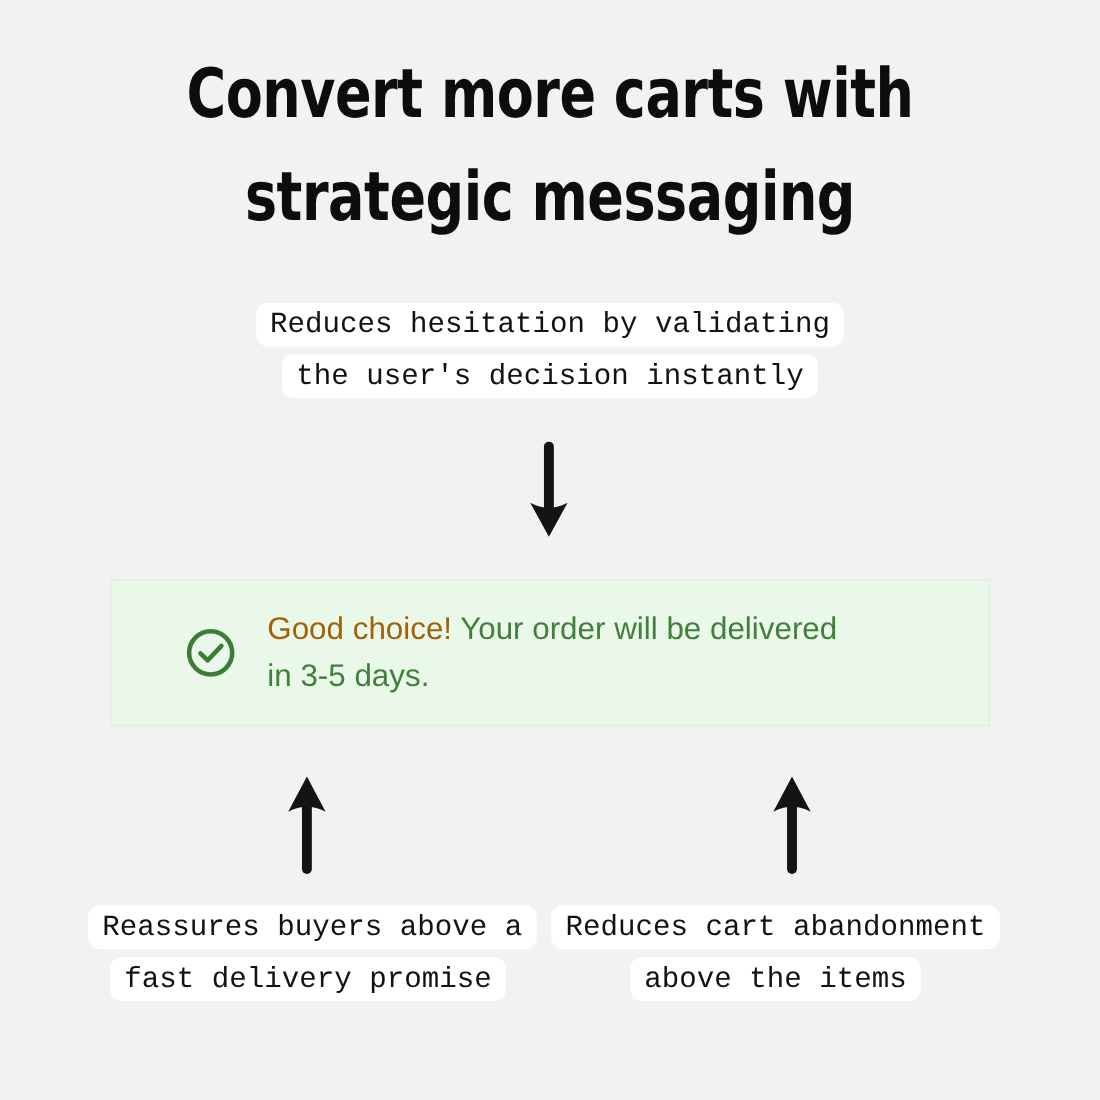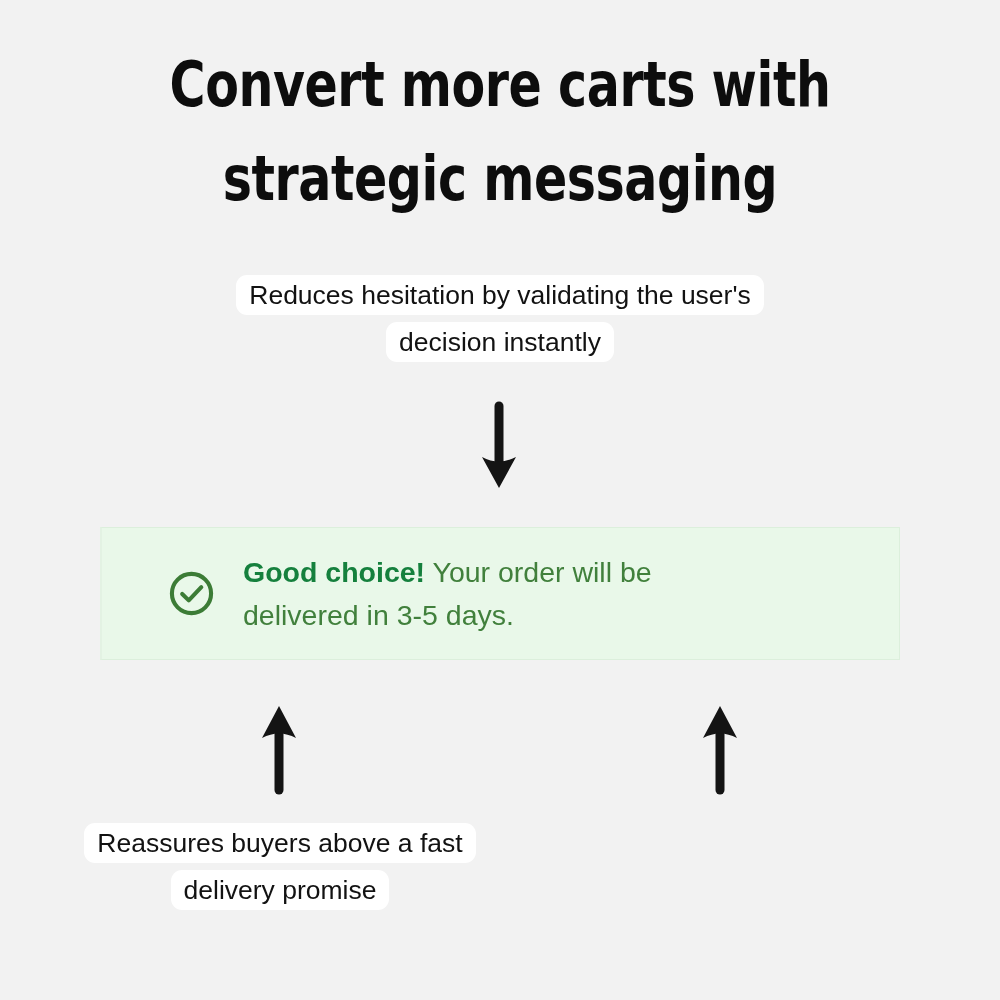--- a/index.html
+++ b/index.html
@@ -37,21 +37,21 @@
     color: #0d0d0d;
     transform: scaleX(0.88);
     transform-origin: 50% 0;
     white-space: pre-line;
   }
 
   
   .callout {
     position: absolute;
     text-align: center;
-    font-family: Liberation Sans, sans-serif;
+    font-family: Liberation Mono, monospace;
     font-size: 26.5px;
     line-height: 47px;
     color: #121212;
   }
   .callout .pill {
     background: #ffffff;
     border-radius: 11px;
     padding: 5px 13px;
     -webkit-box-decoration-break: clone;
     box-decoration-break: clone;
@@ -101,22 +101,22 @@
     display: block;
   }
   .alert-text {
     font-family: "Liberation Sans", sans-serif;
     font-size: 28.5px;
     line-height: 43px;
     color: #41803c;
     max-width: 520px;
   }
   .alert-text .strong {
-    font-weight: 700;
-    color: #15803d;
+    font-weight: 400;
+    color: #a16207;
   }
 </style>
 </head>
 <body>
 
 <div class="stage">
 
   <div class="title">Convert more carts with
 strategic messaging</div>
 
@@ -146,14 +146,17 @@
 
   <svg class="arrow" id="arrow-up-right" width="60" height="96" viewBox="0 0 60 96" style="left:690px; top:700px;">
     <path d="M30 34 L30 90" stroke="#141414" stroke-width="9" stroke-linecap="round" fill="none"></path>
     <path d="M30 6 L13 38 Q30 29 47 38 Z" fill="#141414"></path>
   </svg>
 
   <div class="callout" id="callout-bottom-left">
     <span class="pill">Reassures buyers above a fast delivery promise</span>
   </div>
 
+  <div class="callout" id="callout-bottom-right">
+    <span class="pill">Reduces cart abandonment above the items</span>
+  </div>
 
 </div>
 
 </body></html>

